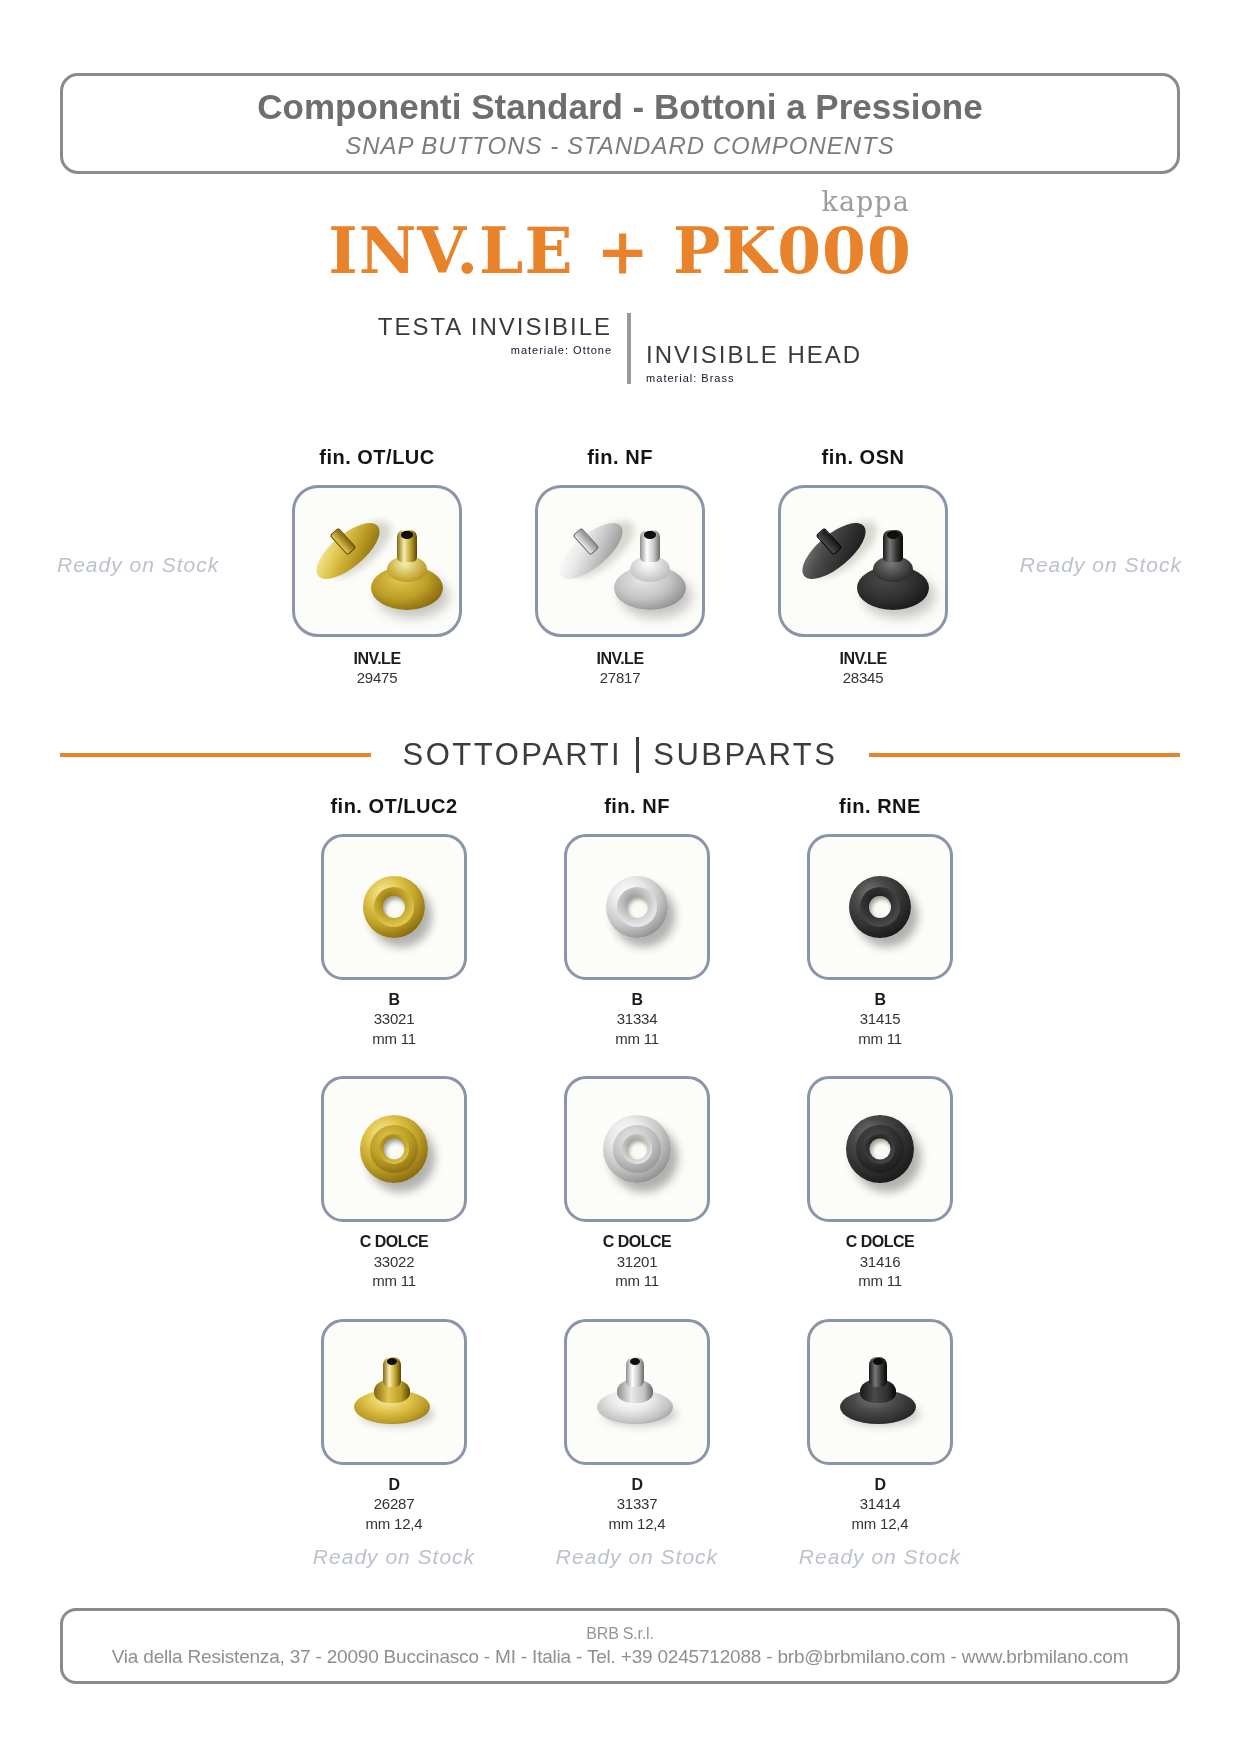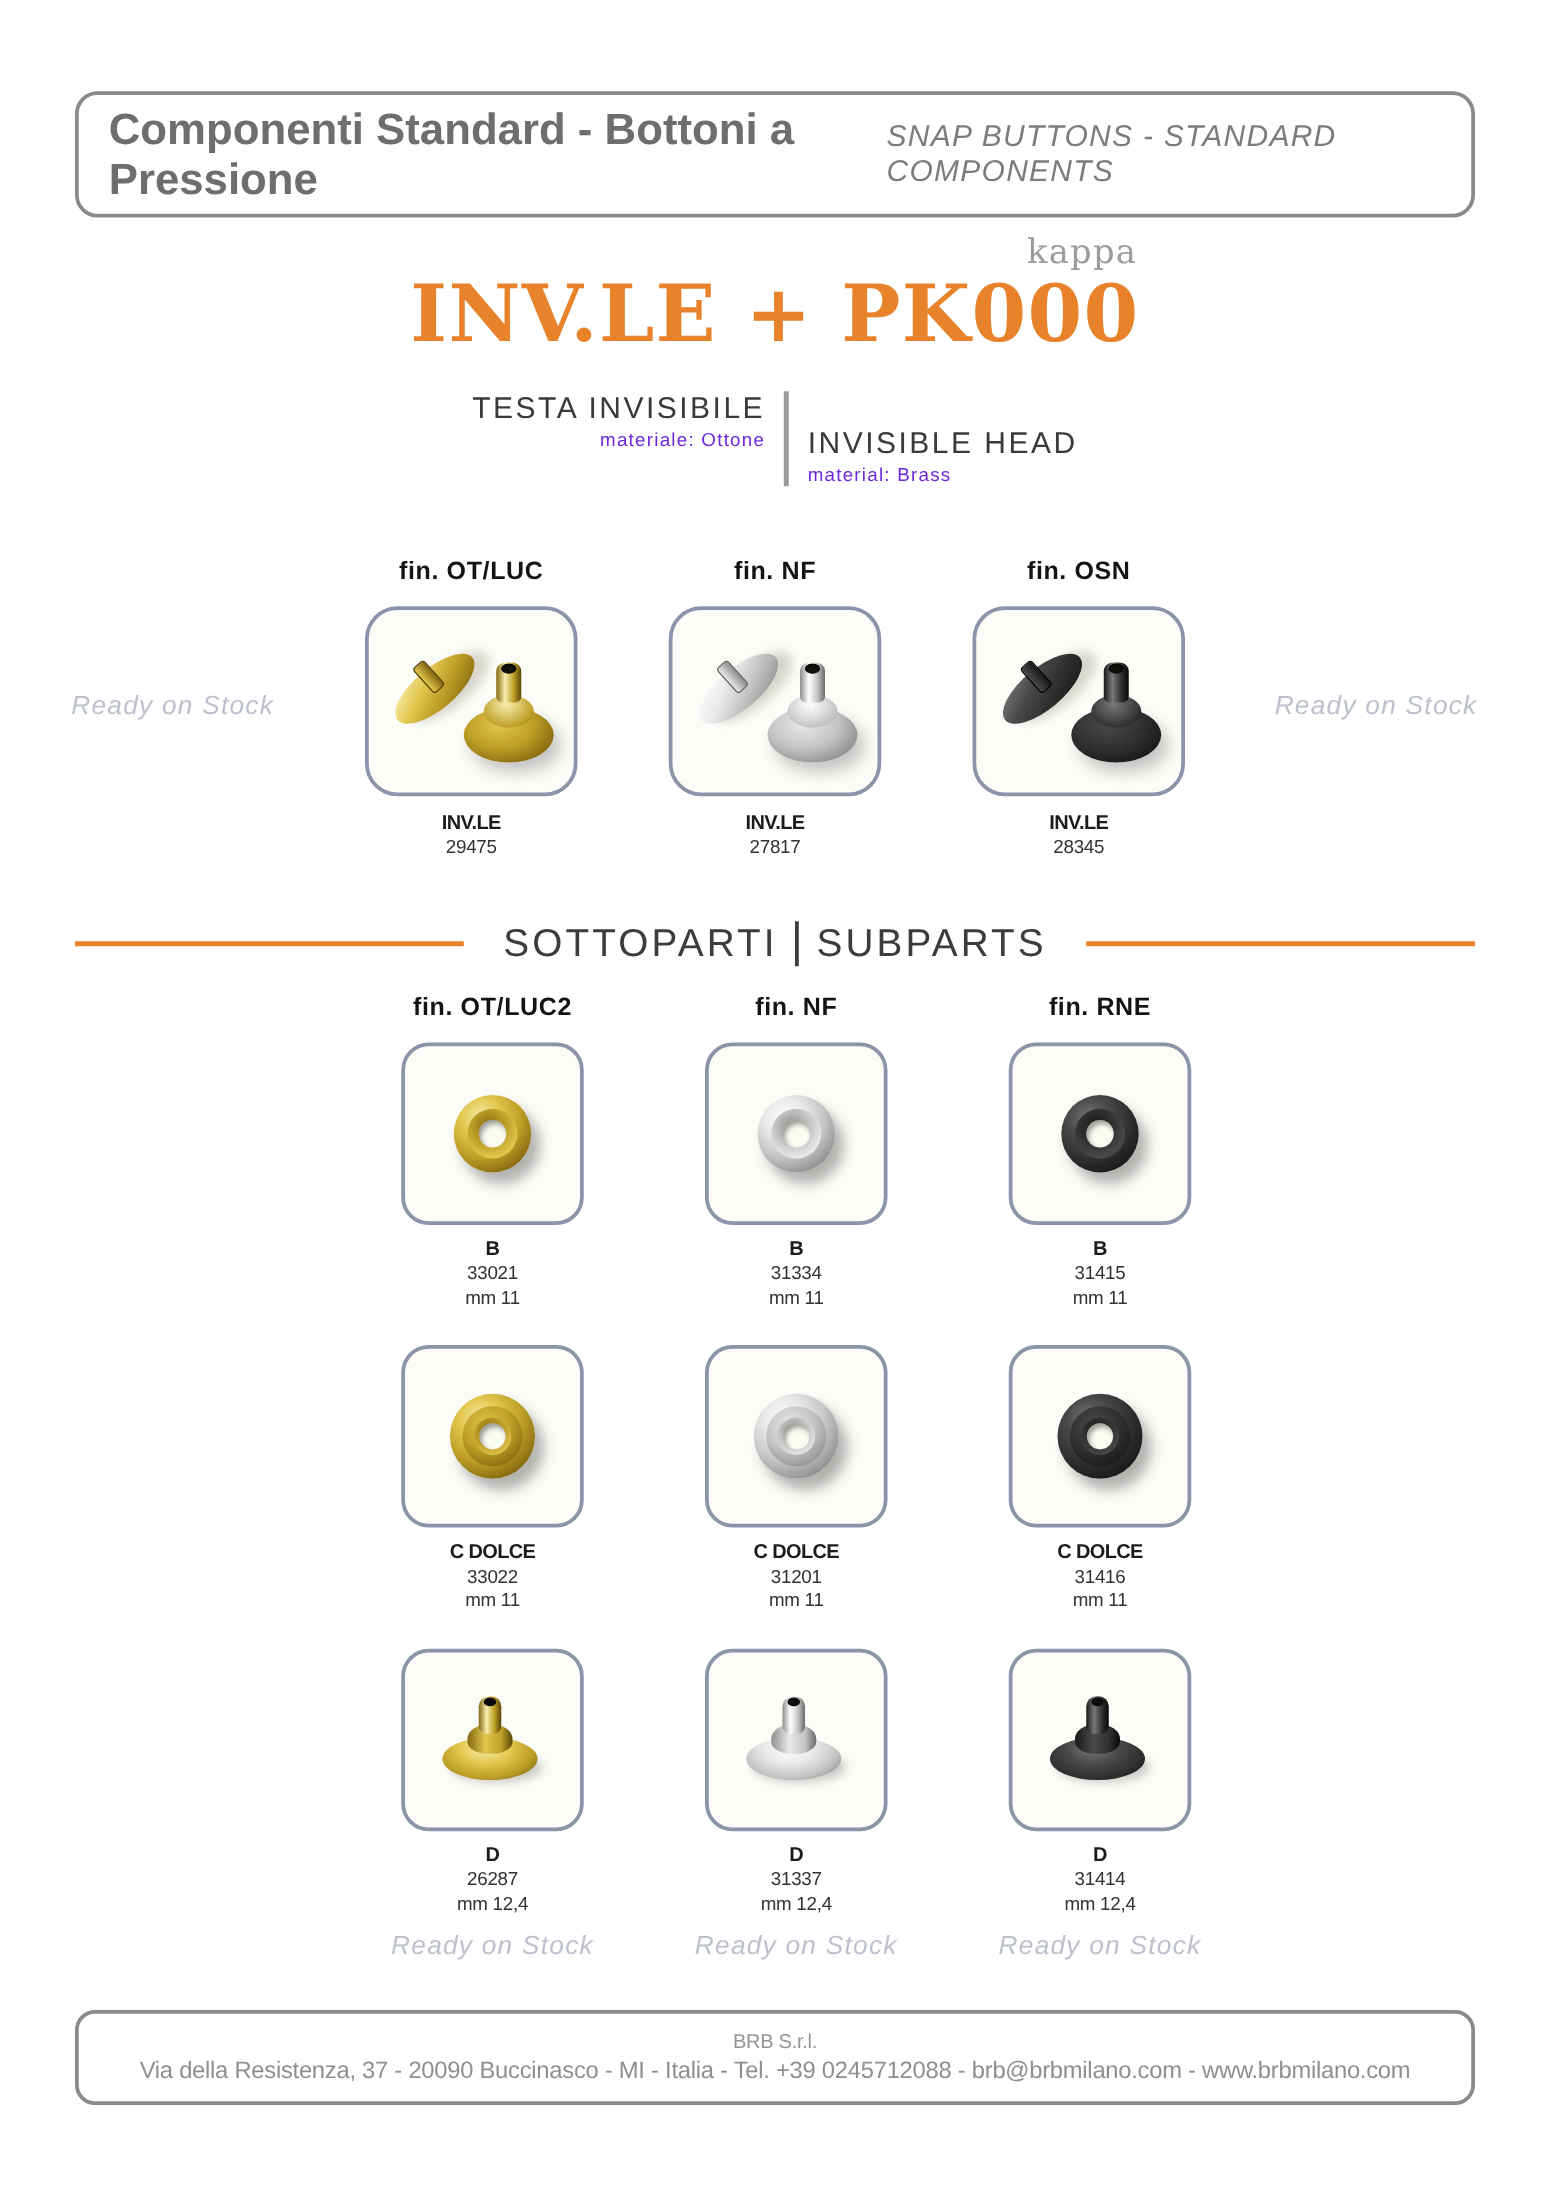--- a/index.html
+++ b/index.html
@@ -4,40 +4,40 @@
 <style>
   * { margin:0; padding:0; box-sizing:border-box; }
   html,body { background:#ffffff; }
   body { width:1240px; height:1754px; position:relative; overflow:hidden;
          font-family:"Liberation Sans", sans-serif; }
   .page { position:absolute; inset:0; }
 
   
   .header-box { position:absolute; top:73px; left:60px; right:60px; height:101px;
     border:3px solid #8a8a8a; border-radius:18px;
-    display:flex; flex-direction:row; align-items:center; justify-content:center; gap:5px;padding-left:24px; }
+    display:flex; flex-direction:column; align-items:center; justify-content:center; gap:5px; }
   .h-title { font-size:35px; font-weight:bold; color:#6e6e6e; letter-spacing:0px; }
   .h-sub { font-size:24px; font-style:italic; color:#7c7c7c; letter-spacing:1px; }
 
   
   .title-block { position:absolute; top:186px; left:0; width:100%; text-align:center; }
   .title-wrap { position:relative; display:inline-block; padding-top:30px; }
   .kappa { position:absolute; top:0; right:2px; font-family:"DejaVu Serif", serif;
     font-size:27px; color:#9c9c9c; letter-spacing:1px; }
   .big-title { font-family:"DejaVu Serif", serif; font-weight:bold; font-size:63px;
     color:#e8832c; line-height:1.12; letter-spacing:1px; }
 
   
   .bilingual { position:absolute; top:313px; left:0; width:100%;
     display:flex; justify-content:center; align-items:stretch; }
   .bi-cell { display:flex; flex-direction:column; gap:3px; }
   .bi-left { align-items:flex-end; text-align:right; }
   .bi-right { align-items:flex-start; text-align:left;margin-top:28px; }
   .bi-main { font-size:24px; color:#3a3a3a; letter-spacing:2px; }
-  .bi-sub { font-size:15px; color:#6d28d9; letter-spacing:1px; }
+  .bi-sub { font-size:11px; color:#0f172a; letter-spacing:1px; }
   .bi-divider { width:4px; background:#9a9a9a; margin:0 15px; }
 
   
   .ready { position:absolute; font-size:21px; font-style:italic; color:#bcc1cc; letter-spacing:1px; }
   .ready-left { left:57px; top:553px; }
   .ready-right { right:58px; top:553px; }
   .ready-under { font-size:21px; font-style:italic; color:#bcc1cc; letter-spacing:1px; margin-top:12px; }
 
   
   .heads-row { position:absolute; top:446px; left:0; width:100%;

